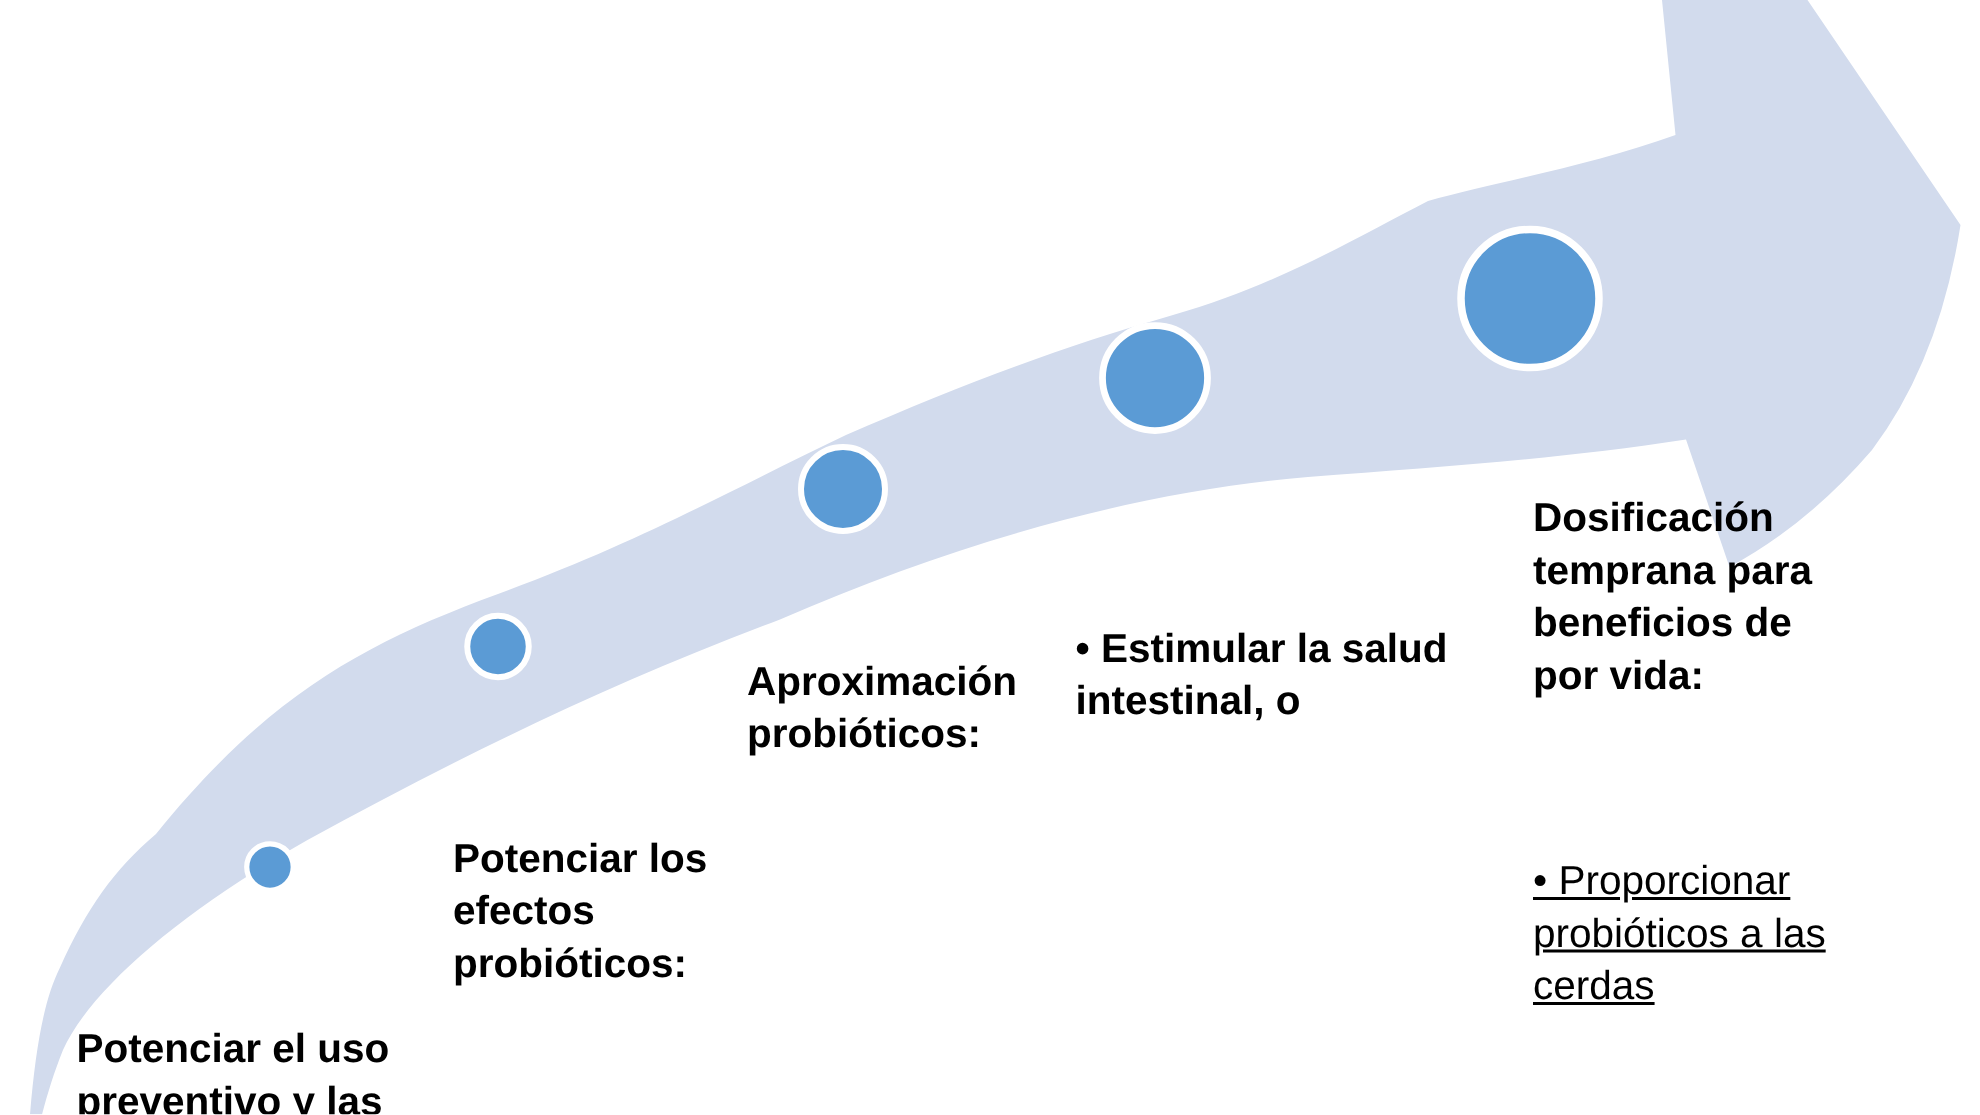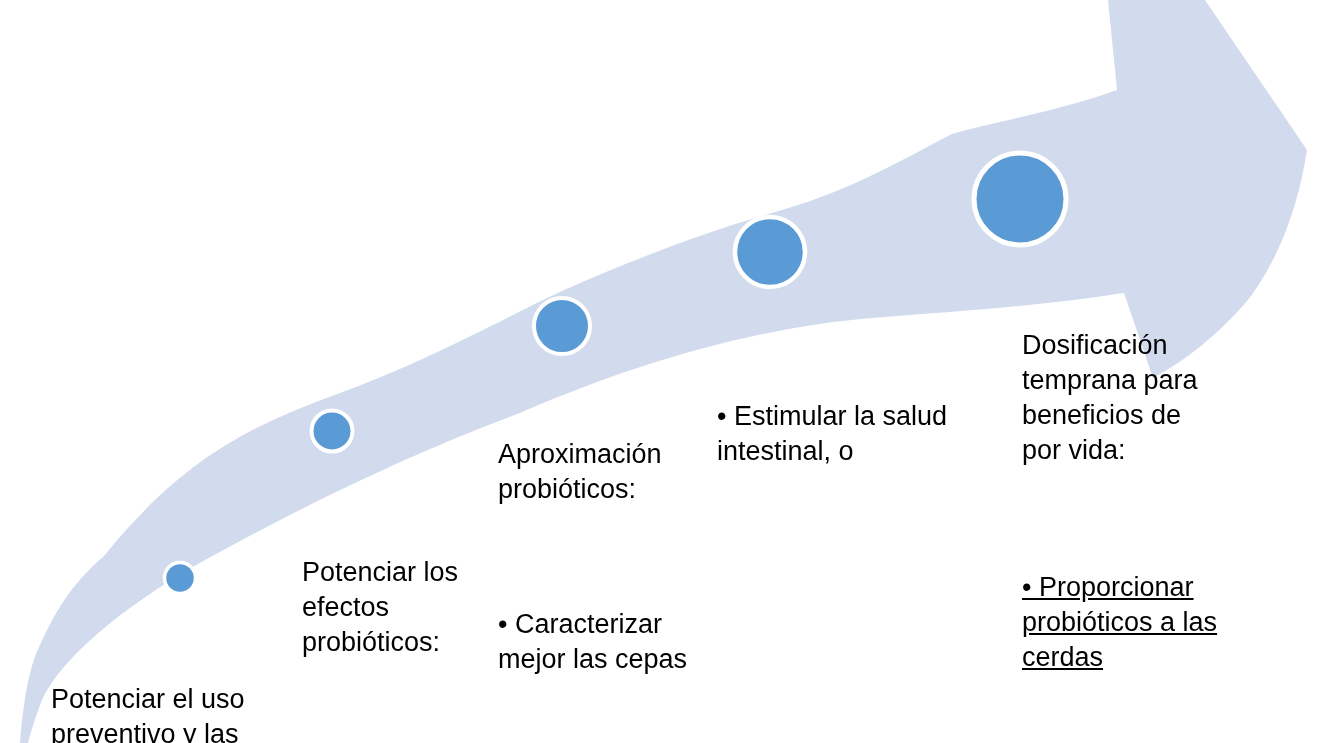--- a/index.html
+++ b/index.html
@@ -16,28 +16,28 @@
     position: absolute;
     left: 0; top: 0;
     width: 1320px; height: 743px;
   }
   .stage {
     position: absolute;
     white-space: pre;           
     font-size: 27px;
     line-height: 35px;
   }
-  .stage .title { font-weight: normal; }
+  .stage .title { font-weight: bold; }
   .stage .bullet { margin: 30px 0 0 0; }
   
   .s1 { left: 51px;   top: 612px; }
   .s2 { left: 302px;  top: 485px; }
   .s3 { left: 498px;  top: 367px; }
   .s4 { left: 717px;  top: 315px; }
-  .s4 .bullet { margin-top: 14px; }
+  .s4 .bullet { margin-top: 30px; font-weight: bold; }
   .s5 { left: 1022px; top: 258px; }
   .s5 .bullet { margin-top: 32px; text-decoration: underline; }
 </style>
 </head>
 <body>
 
 <div class="canvas">
 
   <svg class="arrow-svg" viewBox="0 0 1320 743" xmlns="http://www.w3.org/2000/svg" aria-hidden="true">
     <path fill="#d2dbed" d="M 20 743
@@ -78,22 +78,20 @@
     <div class="title">Potenciar los
 efectos
 probióticos:</div>
     
     
   </div>
 
   <div class="stage s3">
     <div class="title">Aproximación
 probióticos:</div>
-    <p class="bullet">• Caracterizar
-mejor las cepas</p>
     
     
   </div>
 
   <div class="stage s4">
     <p class="bullet">• Estimular la salud
 intestinal, o</p>
     
     
     

